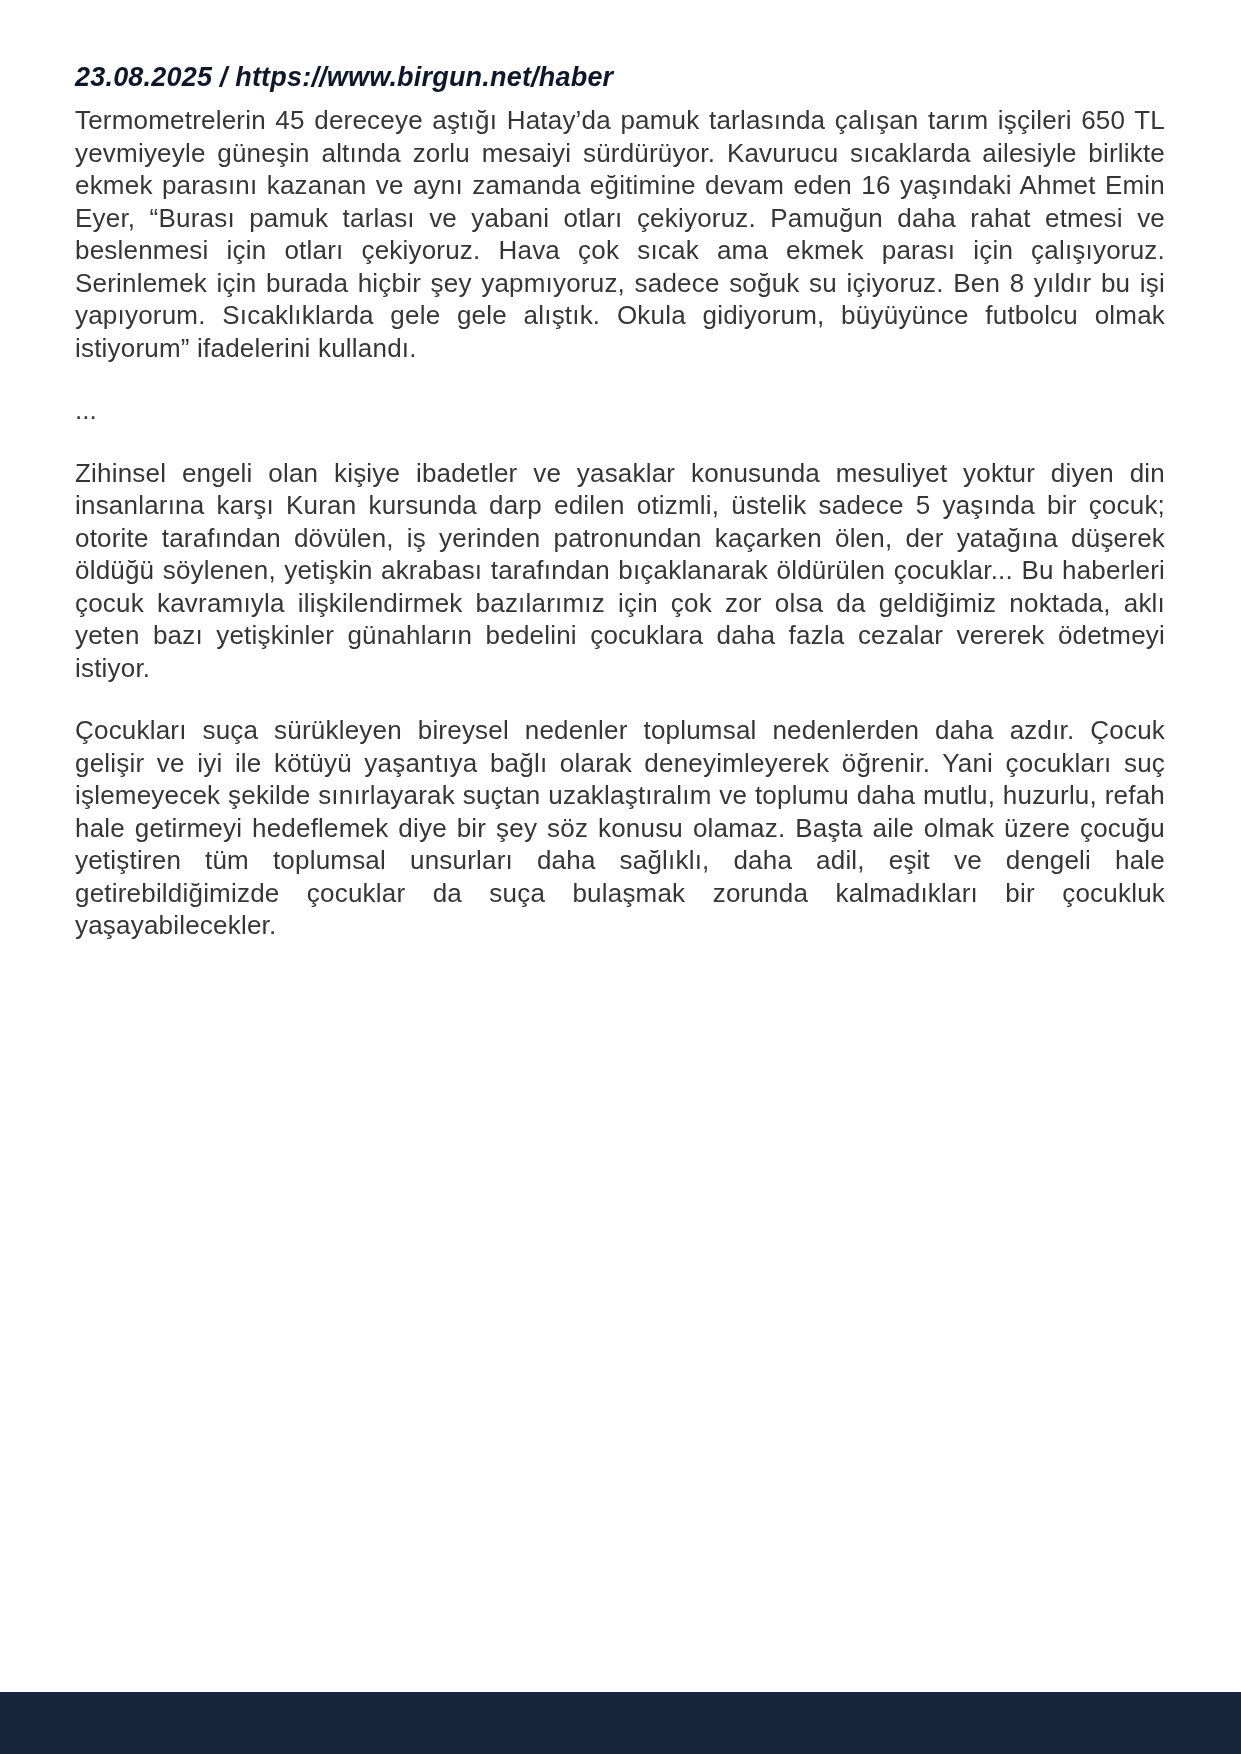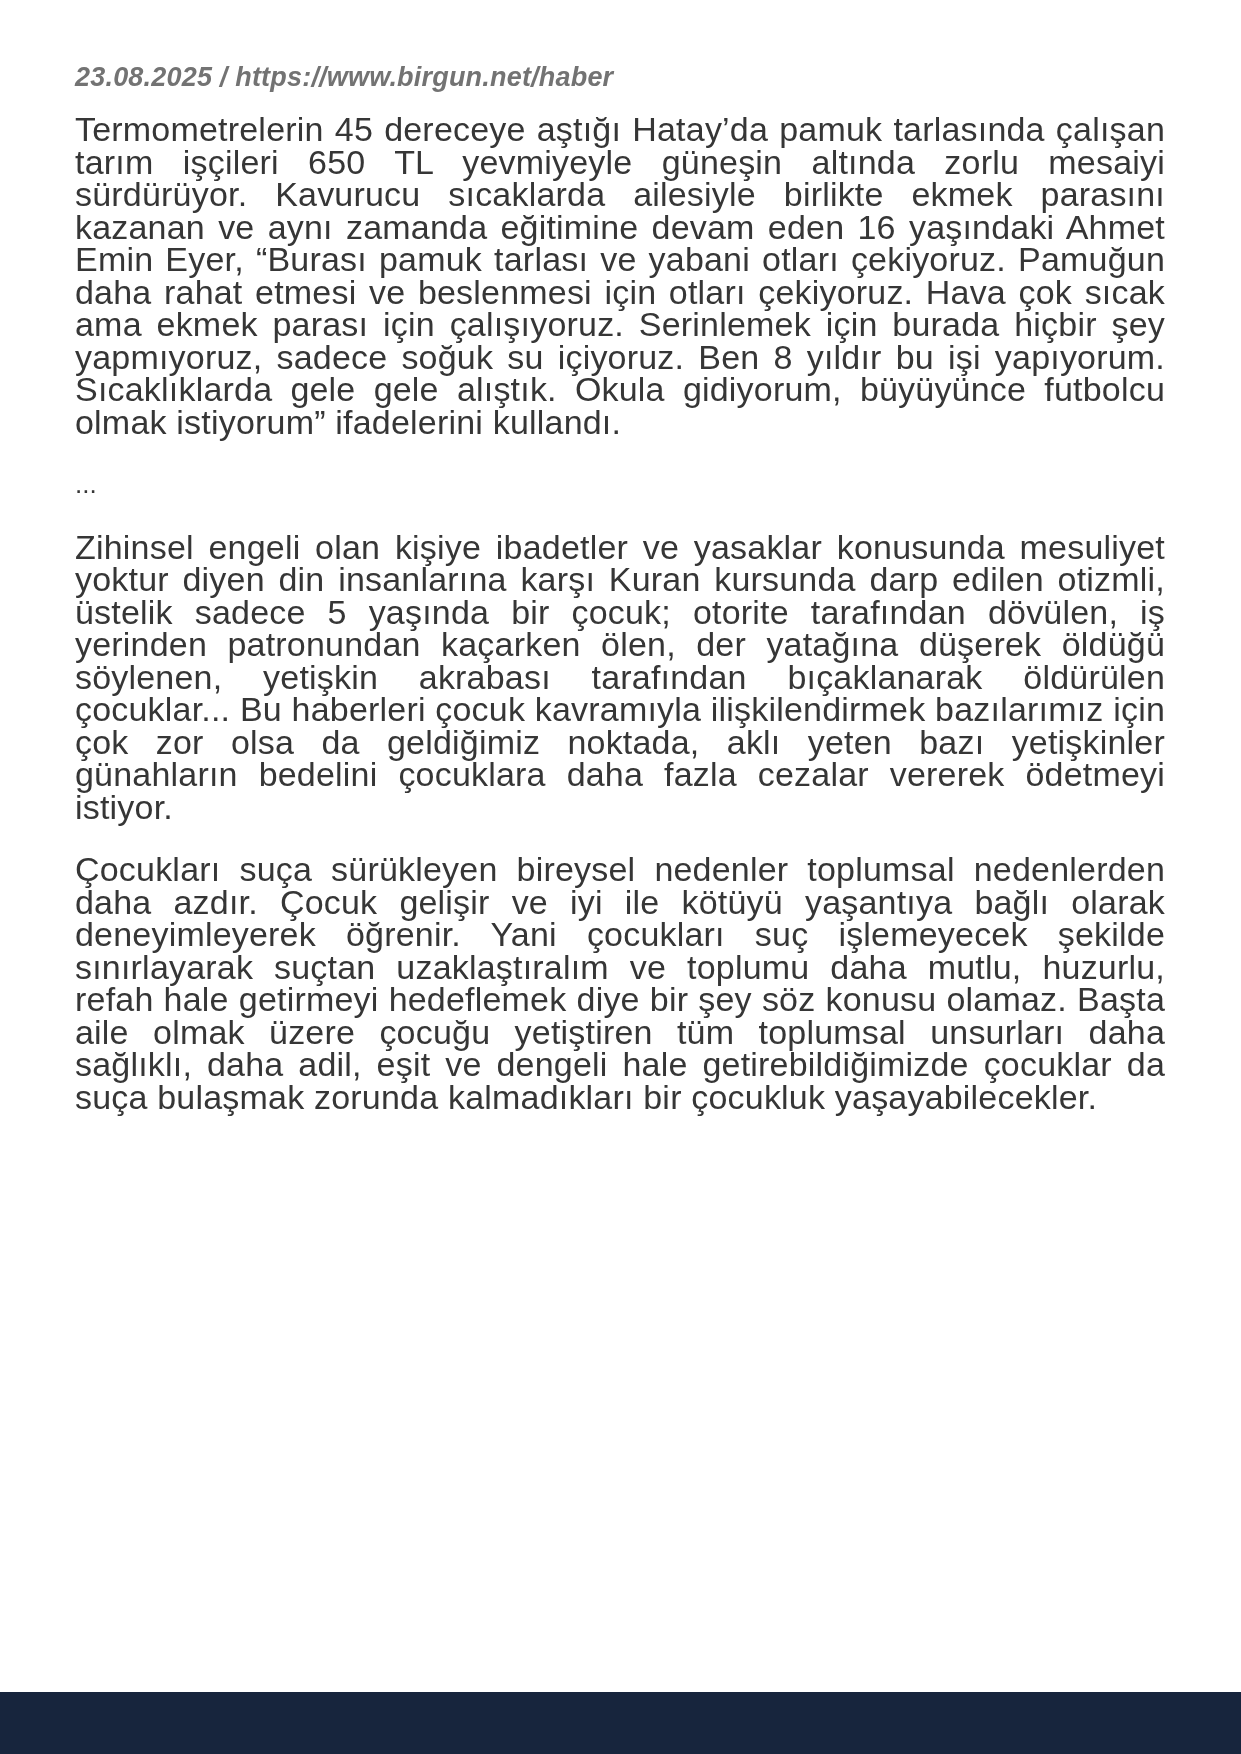--- a/index.html
+++ b/index.html
@@ -14,26 +14,26 @@
     position: relative;
     width: 1241px;
     height: 1754px;
     background: #ffffff;
     padding: 62px 76px 0 75px;
   }
   .source-line {
     font-size: 27px;
     font-weight: 700;
     font-style: italic;
-    color: #737373;
+    color: #0f172a;
     letter-spacing: 0.2px;
-    margin-bottom: 20px;
+    margin-bottom: 11px;
   }
   .body-paragraph {
-    font-size: 34px;
+    font-size: 26px;
     line-height: 32.5px;
     font-weight: 400;
     color: #363636;
     text-align: justify;
     margin-bottom: 30px;
     letter-spacing: 0.2px;
   }
   .ellipsis-paragraph {
     font-size: 26px;
     line-height: 32.5px;

